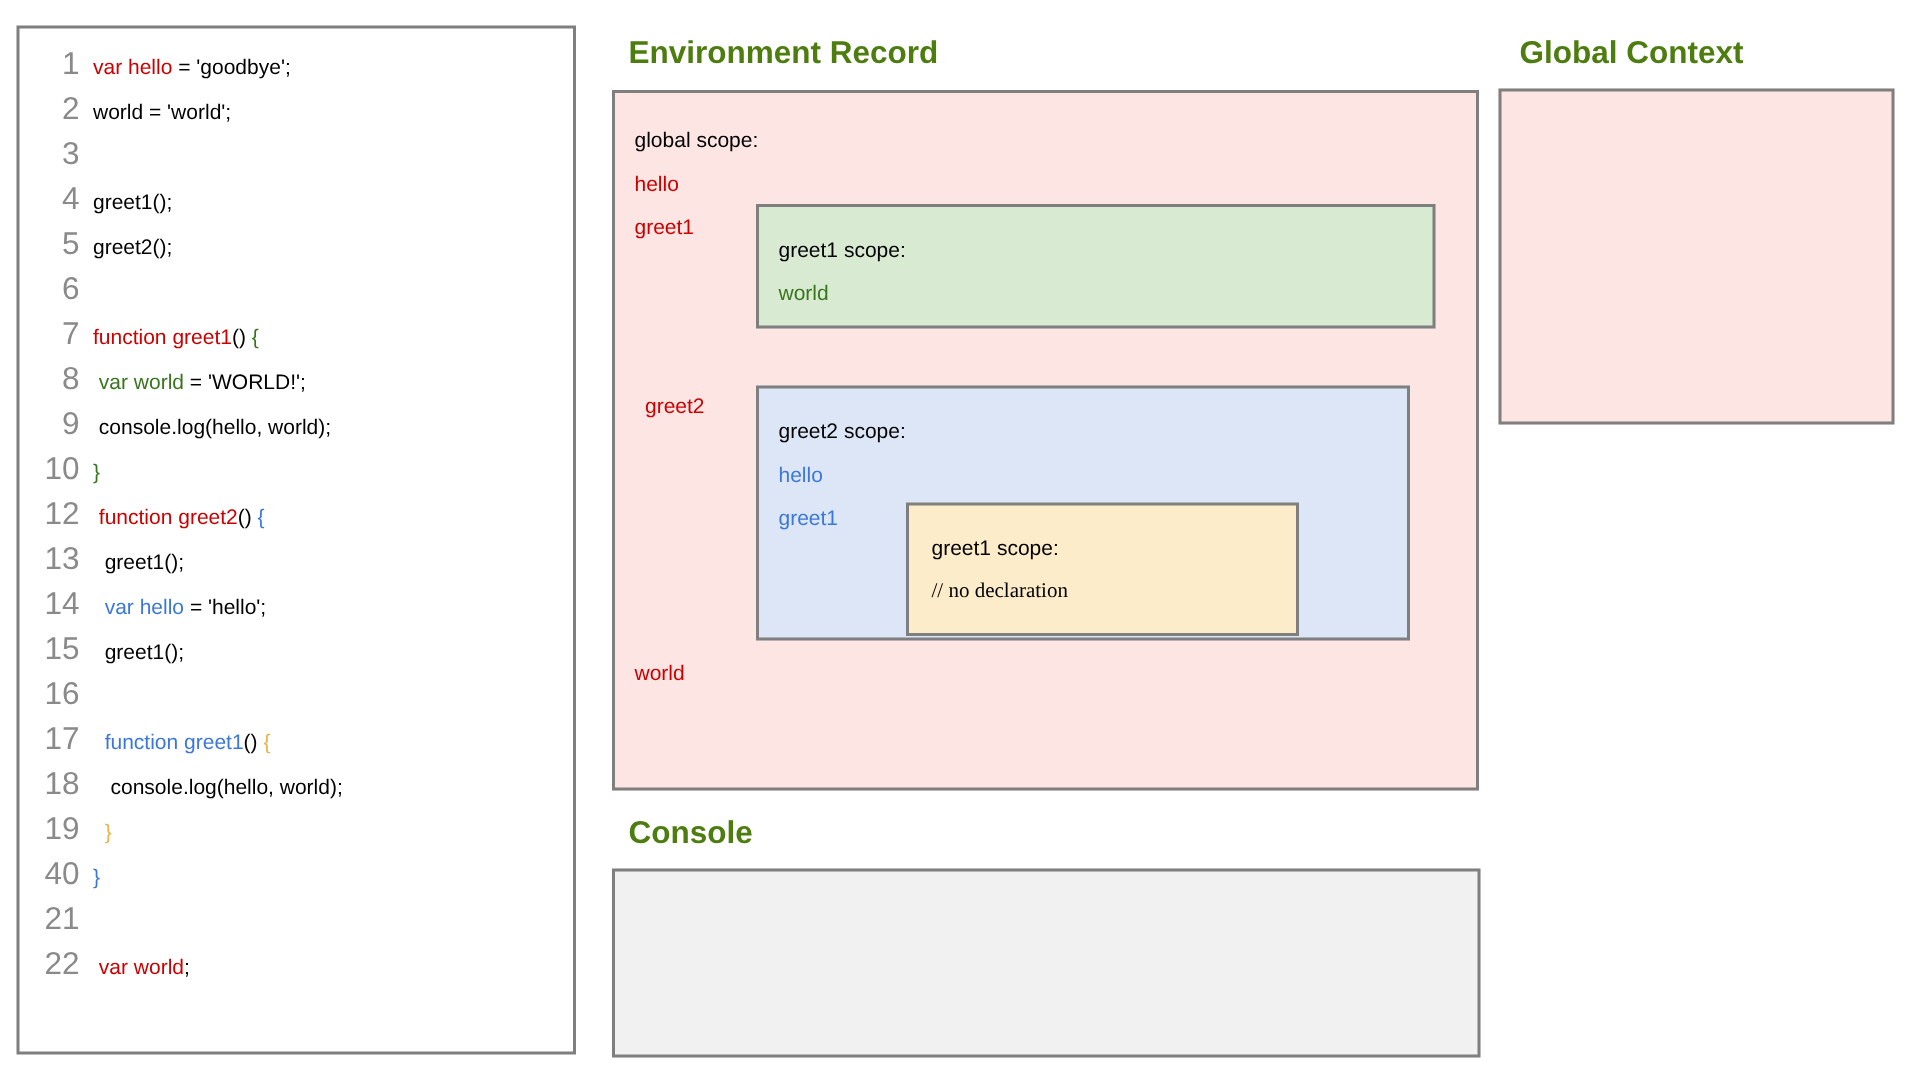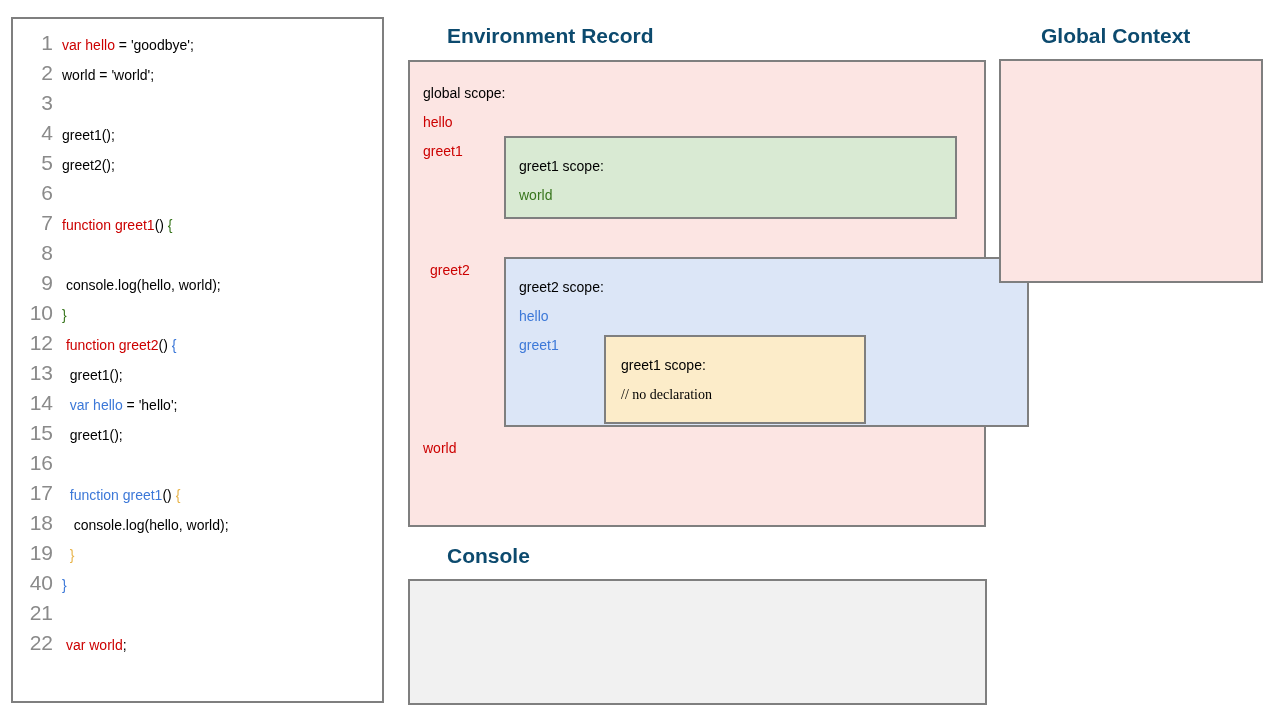--- a/index.html
+++ b/index.html
@@ -55,23 +55,22 @@
   .tok-green  { color: #38761d; }
   .tok-blue   { color: #3c78d8; }
   .tok-orange { color: #e8b54d; }
   .tok-black  { color: #000000; }
 
   
   .section-title {
     position: absolute;
     font-size: 21px;
     font-weight: bold;
-    color: #0c4a6e;
+    color: #4d7c0f;
     white-space: nowrap;
-    margin-left: 28px;
   }
   #env-title    { left: 419px; top: 24px; }
   #global-title { left: 1013px; top: 24px; }
   #console-title{ left: 419px; top: 544px; }
 
   
   #env-box {
     position: absolute;
     left: 408px;
     top: 60px;
@@ -105,21 +104,21 @@
     box-sizing: border-box;
   }
   #greet1-scope-heading { left: 13px; top: 14px; color: #000000; }
   #greet1-var-world     { left: 13px; top: 43px; color: #38761d; }
 
   
   #greet2-scope-box {
     position: absolute;
     left: 94px;
     top: 195px;
-    width: 525px;
+    width: 436px;
     height: 170px;
     background: #dce6f7;
     border: 2px solid #7f7f7f;
     box-sizing: border-box;
   }
   #greet2-scope-heading { left: 13px; top: 14px; color: #000000; }
   #greet2-var-hello     { left: 13px; top: 43px; color: #3c78d8; }
   #greet2-var-greet1    { left: 13px; top: 72px; color: #3c78d8; }
 
   
@@ -165,21 +164,21 @@
 
 <div id="code-panel">
   <div id="code-lines">
       <div class="code-line"><span class="ln">1</span><span class="code-text"><span class="tok-red">var hello</span><span class="tok-black"> = 'goodbye';</span></span></div>
       <div class="code-line"><span class="ln">2</span><span class="code-text"><span class="tok-black">world = 'world';</span></span></div>
       <div class="code-line"><span class="ln">3</span><span class="code-text"><span class="tok-black"></span></span></div>
       <div class="code-line"><span class="ln">4</span><span class="code-text"><span class="tok-black">greet1();</span></span></div>
       <div class="code-line"><span class="ln">5</span><span class="code-text"><span class="tok-black">greet2();</span></span></div>
       <div class="code-line"><span class="ln">6</span><span class="code-text"><span class="tok-black"></span></span></div>
       <div class="code-line"><span class="ln">7</span><span class="code-text"><span class="tok-red">function greet1</span><span class="tok-black">() </span><span class="tok-green">{</span></span></div>
-      <div class="code-line"><span class="ln">8</span></div>
+      <div class="code-line"><span class="ln">8</span><span class="code-text"><span class="tok-green"> var world</span><span class="tok-black"> = 'WORLD!';</span></span></div>
       <div class="code-line"><span class="ln">9</span><span class="code-text"><span class="tok-black"> console.log(hello, world);</span></span></div>
       <div class="code-line"><span class="ln">10</span><span class="code-text"><span class="tok-green">}</span></span></div>
       <div class="code-line"><span class="ln">12</span><span class="code-text"><span class="tok-black"> </span><span class="tok-red">function greet2</span><span class="tok-black">() </span><span class="tok-blue">{</span></span></div>
       <div class="code-line"><span class="ln">13</span><span class="code-text"><span class="tok-black">  greet1();</span></span></div>
       <div class="code-line"><span class="ln">14</span><span class="code-text"><span class="tok-black">  </span><span class="tok-blue">var hello</span><span class="tok-black"> = 'hello';</span></span></div>
       <div class="code-line"><span class="ln">15</span><span class="code-text"><span class="tok-black">  greet1();</span></span></div>
       <div class="code-line"><span class="ln">16</span><span class="code-text"><span class="tok-black"></span></span></div>
       <div class="code-line"><span class="ln">17</span><span class="code-text"><span class="tok-black">  </span><span class="tok-blue">function greet1</span><span class="tok-black">() </span><span class="tok-orange">{</span></span></div>
       <div class="code-line"><span class="ln">18</span><span class="code-text"><span class="tok-black">   console.log(hello, world);</span></span></div>
       <div class="code-line"><span class="ln">19</span><span class="code-text"><span class="tok-black">  </span><span class="tok-orange">}</span></span></div>

